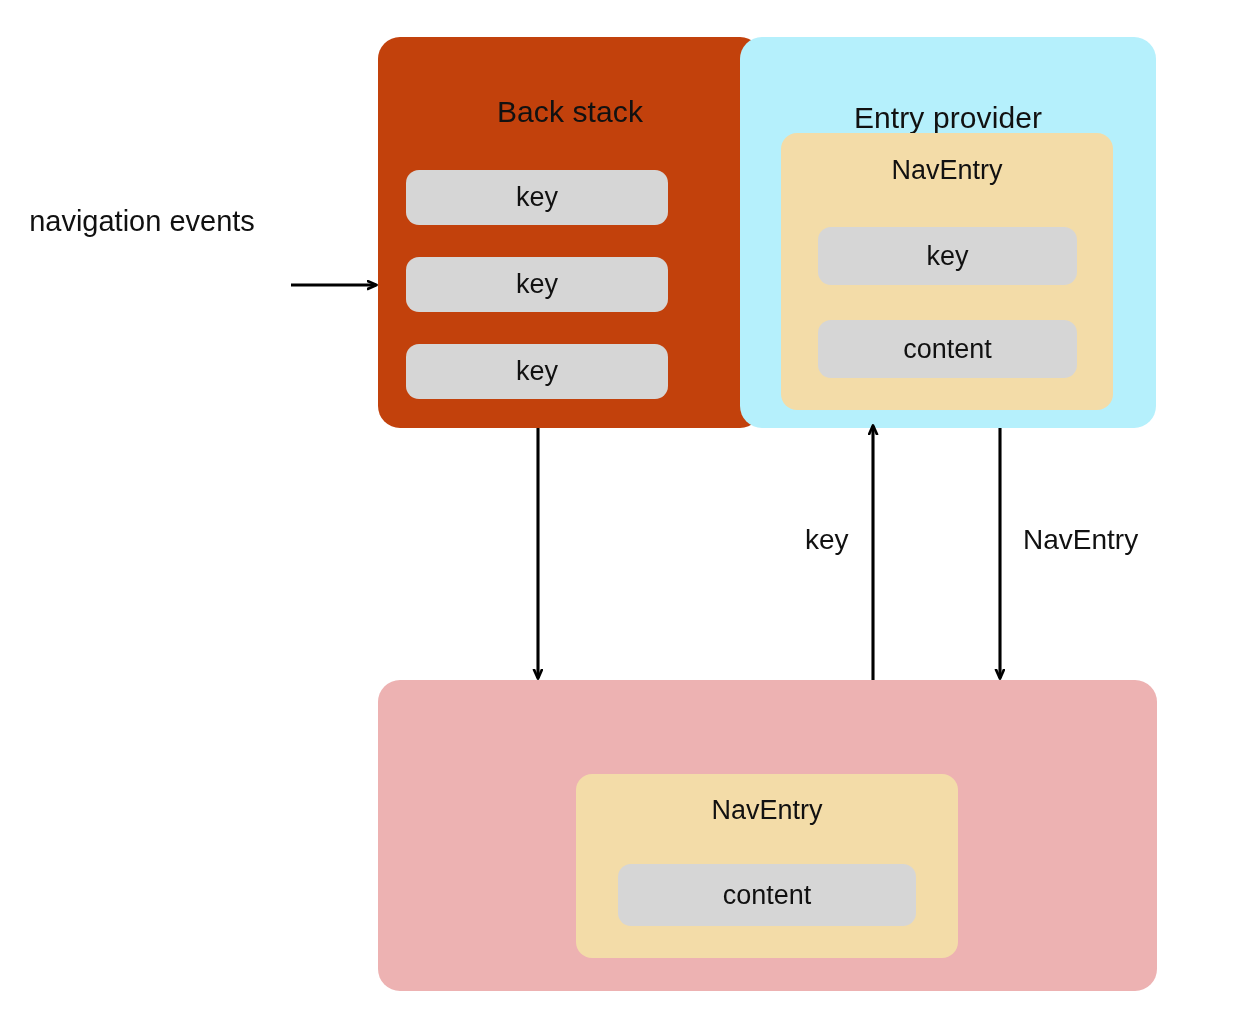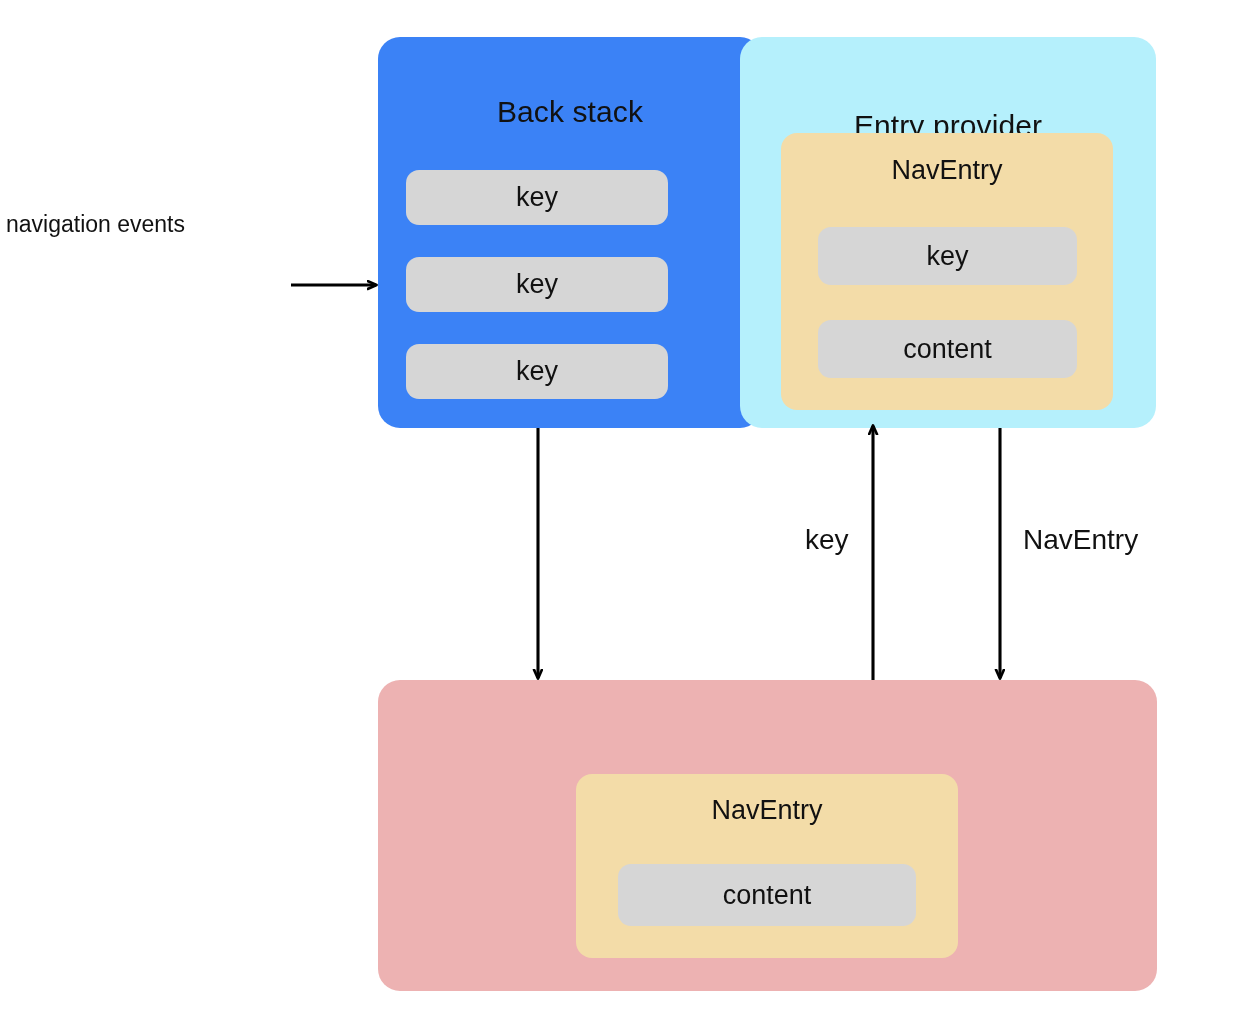--- a/index.html
+++ b/index.html
@@ -32,29 +32,29 @@
     text-align: center;
     font-size: 30px;
     line-height: 1.1;
     letter-spacing: 0.1px;
     color: #111111;
     white-space: nowrap;
   }
 
   #backstack-panel {
     left: 378px; top: 37px; width: 384px; height: 391px;
-    background: #3b82f6;
+    background: #c2410c;
   }
   #backstack-title { top: 58px; }
 
   #entryprovider-panel {
     left: 740px; top: 37px; width: 416px; height: 391px;
     background: #b5f0fc;
   }
-  #entryprovider-title { top: 72px; text-decoration: underline; }
+  #entryprovider-title { top: 64px; }
 
   #navdisplay-panel {
     left: 378px; top: 680px; width: 779px; height: 311px;
     background: #edb2b2;
   }
 
   
   .naventry {
     background: #f3dca8;
     border-radius: 16px;
@@ -97,22 +97,23 @@
 
   
   #ep-key   { left: 818px; top: 227px; width: 259px; height: 58px; }
   #ep-content { left: 818px; top: 320px; width: 259px; height: 58px; }
 
   
   #nd-content { left: 618px; top: 864px; width: 298px; height: 62px; }
 
   
   #nav-events-label {
-    left: 6px; top: 208px; width: 272px;
-    font-size: 23px;
+    left: 6px; top: 200px; width: 272px;
+    text-align: center;
+    font-size: 29px;
     line-height: 1.45;
     color: #111111;
   }
 
   
   .edge-label {
     position: absolute;
     font-size: 28px;
     color: #111111;
     white-space: nowrap;

